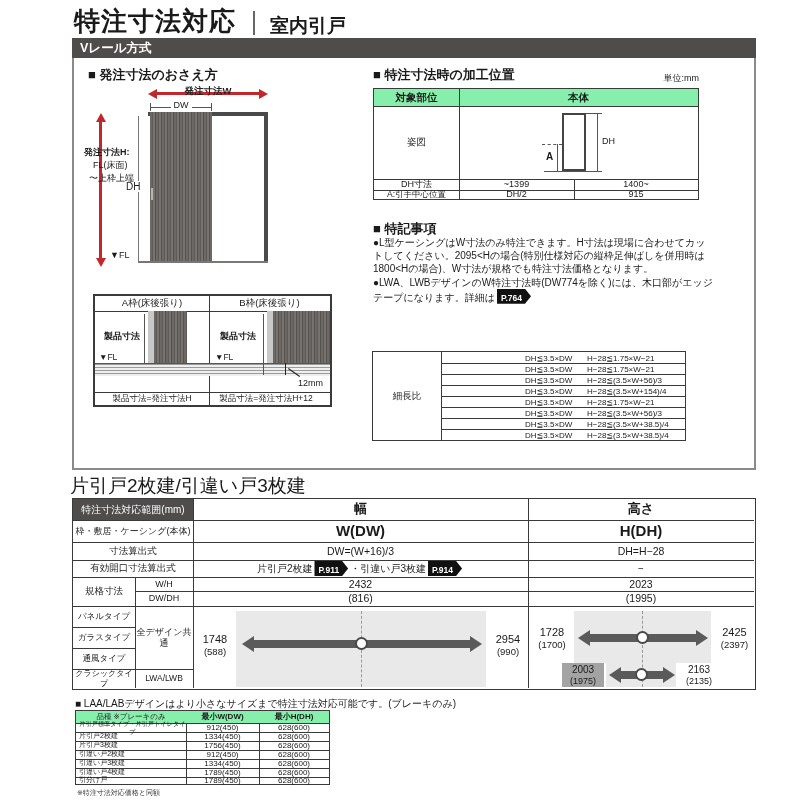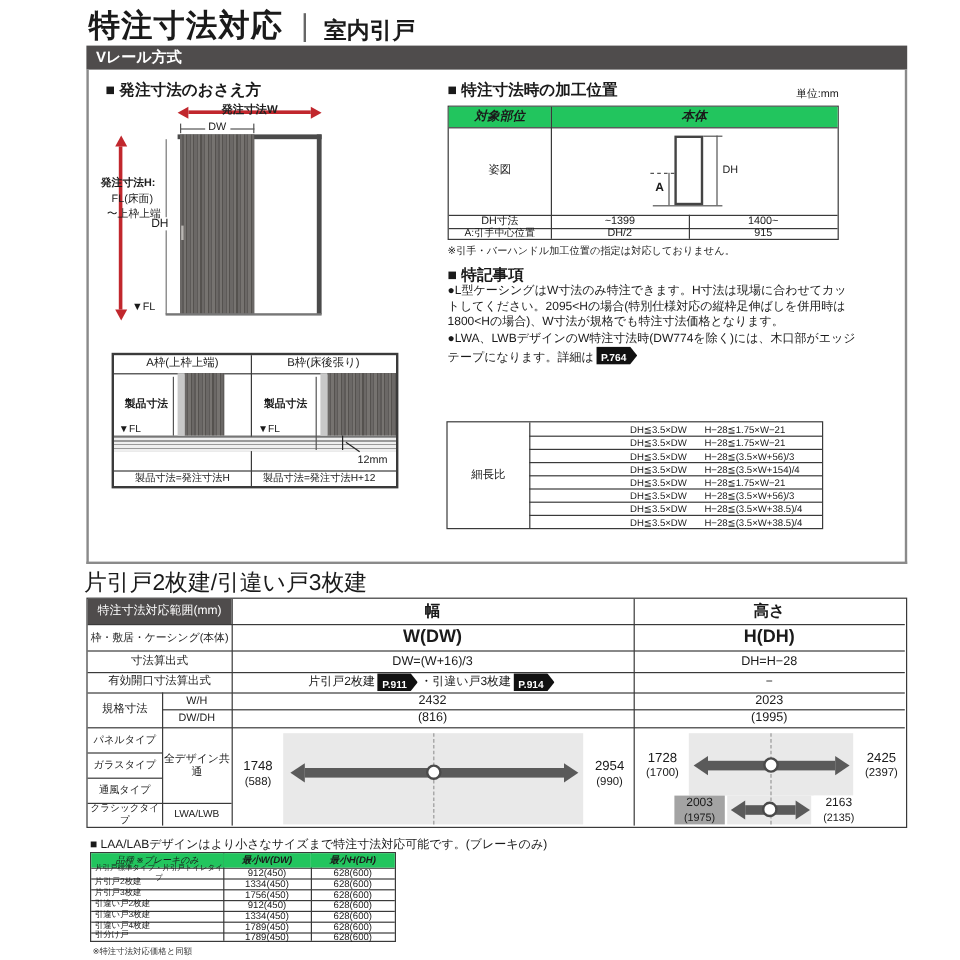--- a/index.html
+++ b/index.html
@@ -4,21 +4,21 @@
 <style>
   html,body{margin:0;padding:0;background:#fff;}
   .page{position:relative;width:800px;height:800px;background:#fff;overflow:hidden;
         font-family:"Liberation Sans","DejaVu Sans",sans-serif;color:#1a1a1a;}
   .abs{position:absolute;}
   .flexc{display:flex;align-items:center;justify-content:center;text-align:center;}
   .vline{position:absolute;width:1px;background:#3a3a3a;}
   .hline{position:absolute;height:1px;background:#3a3a3a;}
   .tbl{position:absolute;border:1px solid #3a3a3a;box-sizing:border-box;background:#fff;}
   .cell{position:absolute;display:flex;align-items:center;justify-content:center;text-align:center;box-sizing:border-box;line-height:1.15;}
-  .gray-h{background:#22c55e;font-weight:bold;font-style:italic;}
+  .gray-h{background:#86efac;font-weight:bold;}
   .dark-h{background:#4f4c4c;color:#fff;}
   .wood{background:repeating-linear-gradient(90deg,#6b6866 0 2px,#5d5a58 2px 3px,#767370 3px 5px,#55524f 5px 6px);}
   .floorhatch{background:repeating-linear-gradient(180deg,#9a9a9a 0 1px,#efefef 1px 3px);border-top:1px solid #555;}
   
   .rarrow-h{position:absolute;height:3px;background:#c1272d;}
   .rarrow-h::before{content:"";position:absolute;left:-9px;top:-3.5px;border:5px solid transparent;border-left:0;border-right:9px solid #c1272d;}
   .rarrow-h::after{content:"";position:absolute;right:-9px;top:-3.5px;border:5px solid transparent;border-right:0;border-left:9px solid #c1272d;}
   .rarrow-v{position:absolute;width:3px;background:#c1272d;}
   .rarrow-v::before{content:"";position:absolute;top:-9px;left:-3.5px;border:5px solid transparent;border-top:0;border-bottom:9px solid #c1272d;}
   .rarrow-v::after{content:"";position:absolute;bottom:-9px;left:-3.5px;border:5px solid transparent;border-bottom:0;border-top:9px solid #c1272d;}
@@ -74,21 +74,21 @@
   <div class="abs" style="left:93px;top:159px;font-size:9px;z-index:3;">FL(床面)</div>
   <div class="abs" style="left:89px;top:172px;font-size:9px;z-index:3;">〜上枠上端</div>
   <div class="abs" style="left:110px;top:250px;font-size:9px;z-index:3;">▼FL</div>
   <div class="abs" style="left:138px;top:261px;width:130px;height:2px;background:#777;"></div>
 
   <div class="tbl" style="left:93px;top:294px;width:239px;height:113px;border-width:2px;">
     <div class="vline" style="left:114px;top:0;height:109px;"></div>
     <div class="hline" style="left:0;top:15px;width:235px;"></div>
     <div class="hline" style="left:0;top:96px;width:235px;"></div>
 
-    <div class="cell" style="left:0;top:0;width:114px;height:15px;font-size:9.5px;">A枠(上枠上端)</div>
+    <div class="cell" style="left:0;top:0;width:114px;height:15px;font-size:9.5px;">A枠(床後張り)</div>
     <div class="cell" style="left:114px;top:0;width:121px;height:15px;font-size:9.5px;">B枠(床後張り)</div>
 
     <div class="abs floorhatch" style="left:0;top:67px;width:235px;height:12px;"></div>
 
     <div class="abs" style="left:53px;top:15px;width:6px;height:52px;background:#c8c8c8;"></div>
     <div class="abs wood" style="left:59px;top:15px;width:33px;height:52px;"></div>
     <div class="vline" style="left:49px;top:18px;height:49px;background:#555;"></div>
     <div class="abs" style="left:5px;top:34px;width:44px;font-size:9px;font-weight:bold;text-align:center;">製品寸法</div>
     <div class="abs" style="left:4px;top:56px;font-size:8.5px;">▼FL</div>
 
@@ -130,21 +130,20 @@
     <div class="hline" style="left:0;top:101px;width:324px;"></div>
     <div class="vline" style="left:200px;top:90px;height:20px;"></div>
 
     <div class="cell" style="left:0;top:90px;width:85px;height:11px;font-size:9px;">DH寸法</div>
     <div class="cell" style="left:85px;top:90px;width:115px;height:11px;font-size:9px;">~1399</div>
     <div class="cell" style="left:200px;top:90px;width:124px;height:11px;font-size:9px;">1400~</div>
     <div class="cell" style="left:0;top:101px;width:85px;height:9px;font-size:8.5px;">A:引手中心位置</div>
     <div class="cell" style="left:85px;top:101px;width:115px;height:9px;font-size:9px;">DH/2</div>
     <div class="cell" style="left:200px;top:101px;width:124px;height:9px;font-size:9px;">915</div>
   </div>
-  <div class="abs" style="left:373px;top:204px;font-size:8.5px;">※引手・バーハンドル加工位置の指定は対応しておりません。</div>
 
   <div class="abs" style="left:373px;top:220px;font-size:13px;font-weight:bold;">■ 特記事項</div>
   <div class="abs" style="left:373px;top:236px;width:342px;font-size:10px;line-height:13.2px;">
     <div>●L型ケーシングはW寸法のみ特注できます。H寸法は現場に合わせてカットしてください。2095&lt;Hの場合(特別仕様対応の縦枠足伸ばしを併用時は1800&lt;Hの場合)、W寸法が規格でも特注寸法価格となります。</div>
     <div><span>●LWA、LWBデザインのW特注寸法時(DW774を除く)には、木口部がエッジテープになります。詳細は</span><span class="pbadge">P.764</span></div>
   </div>
 
   <div class="tbl" style="left:372px;top:351px;width:314px;height:90px;">
     <div class="vline" style="left:68px;top:0;height:88px;"></div>
     <div class="cell" style="left:0;top:0;width:68px;height:88px;font-size:9.5px;">細長比</div>

